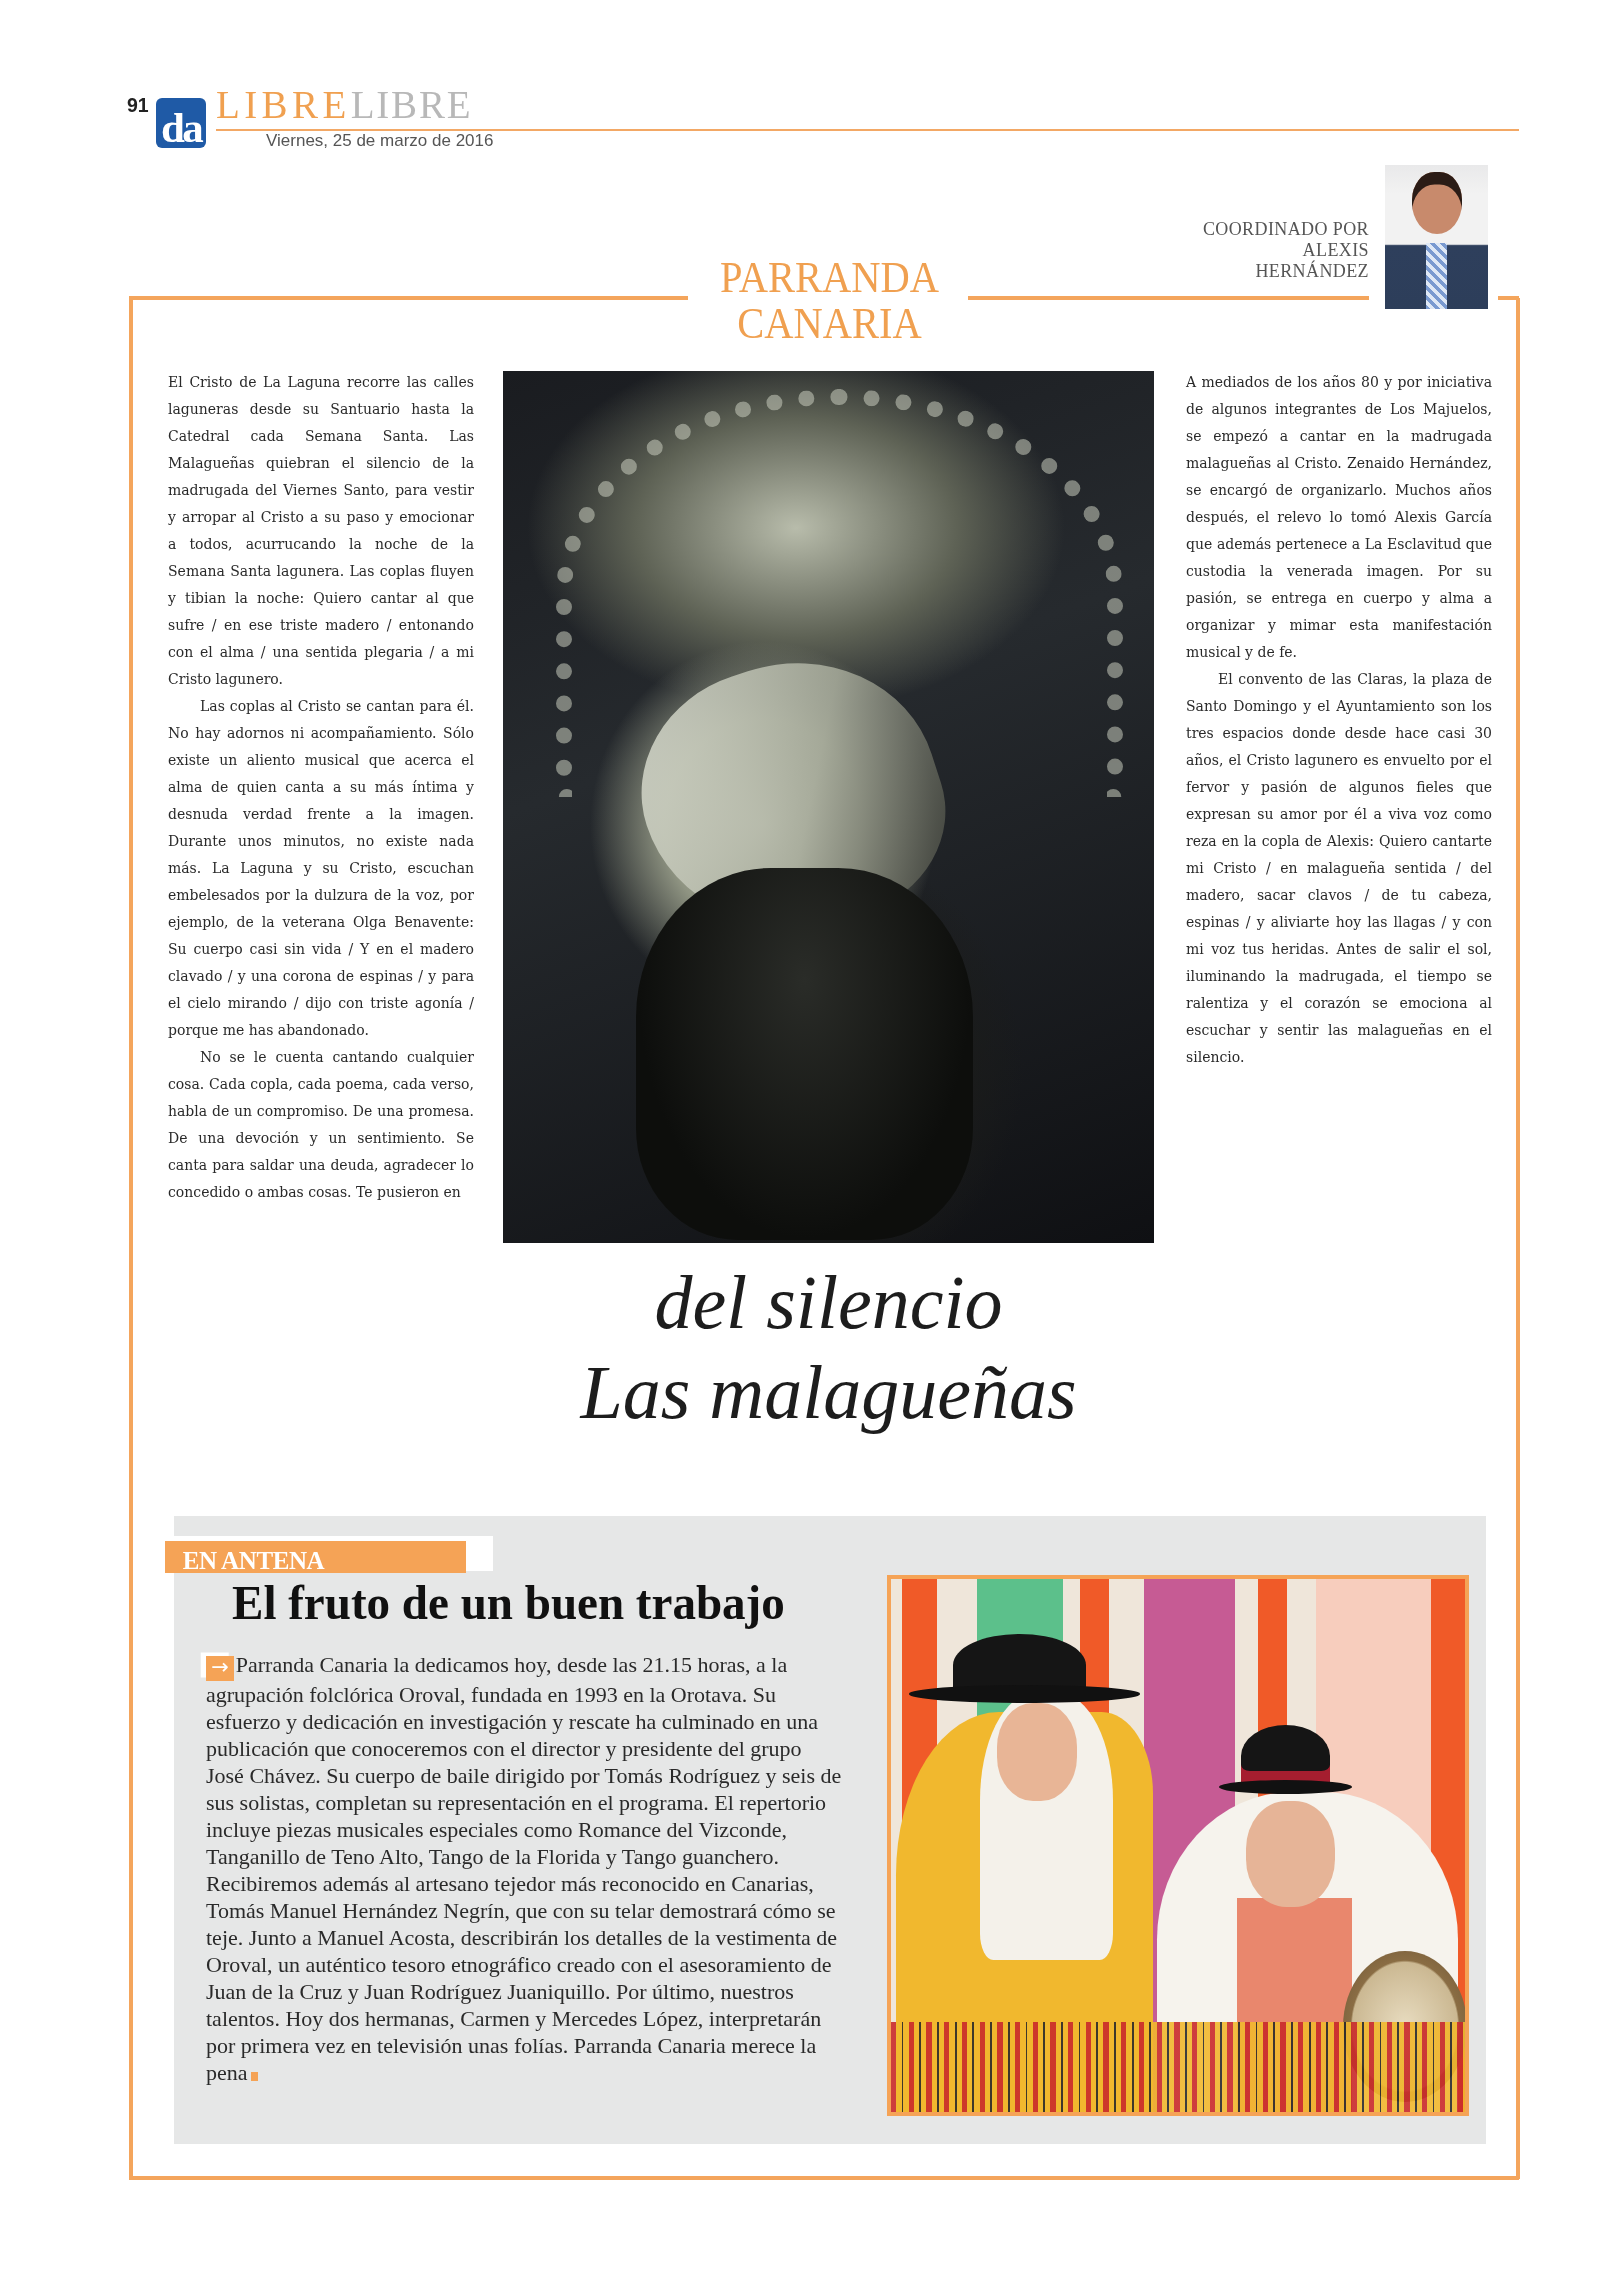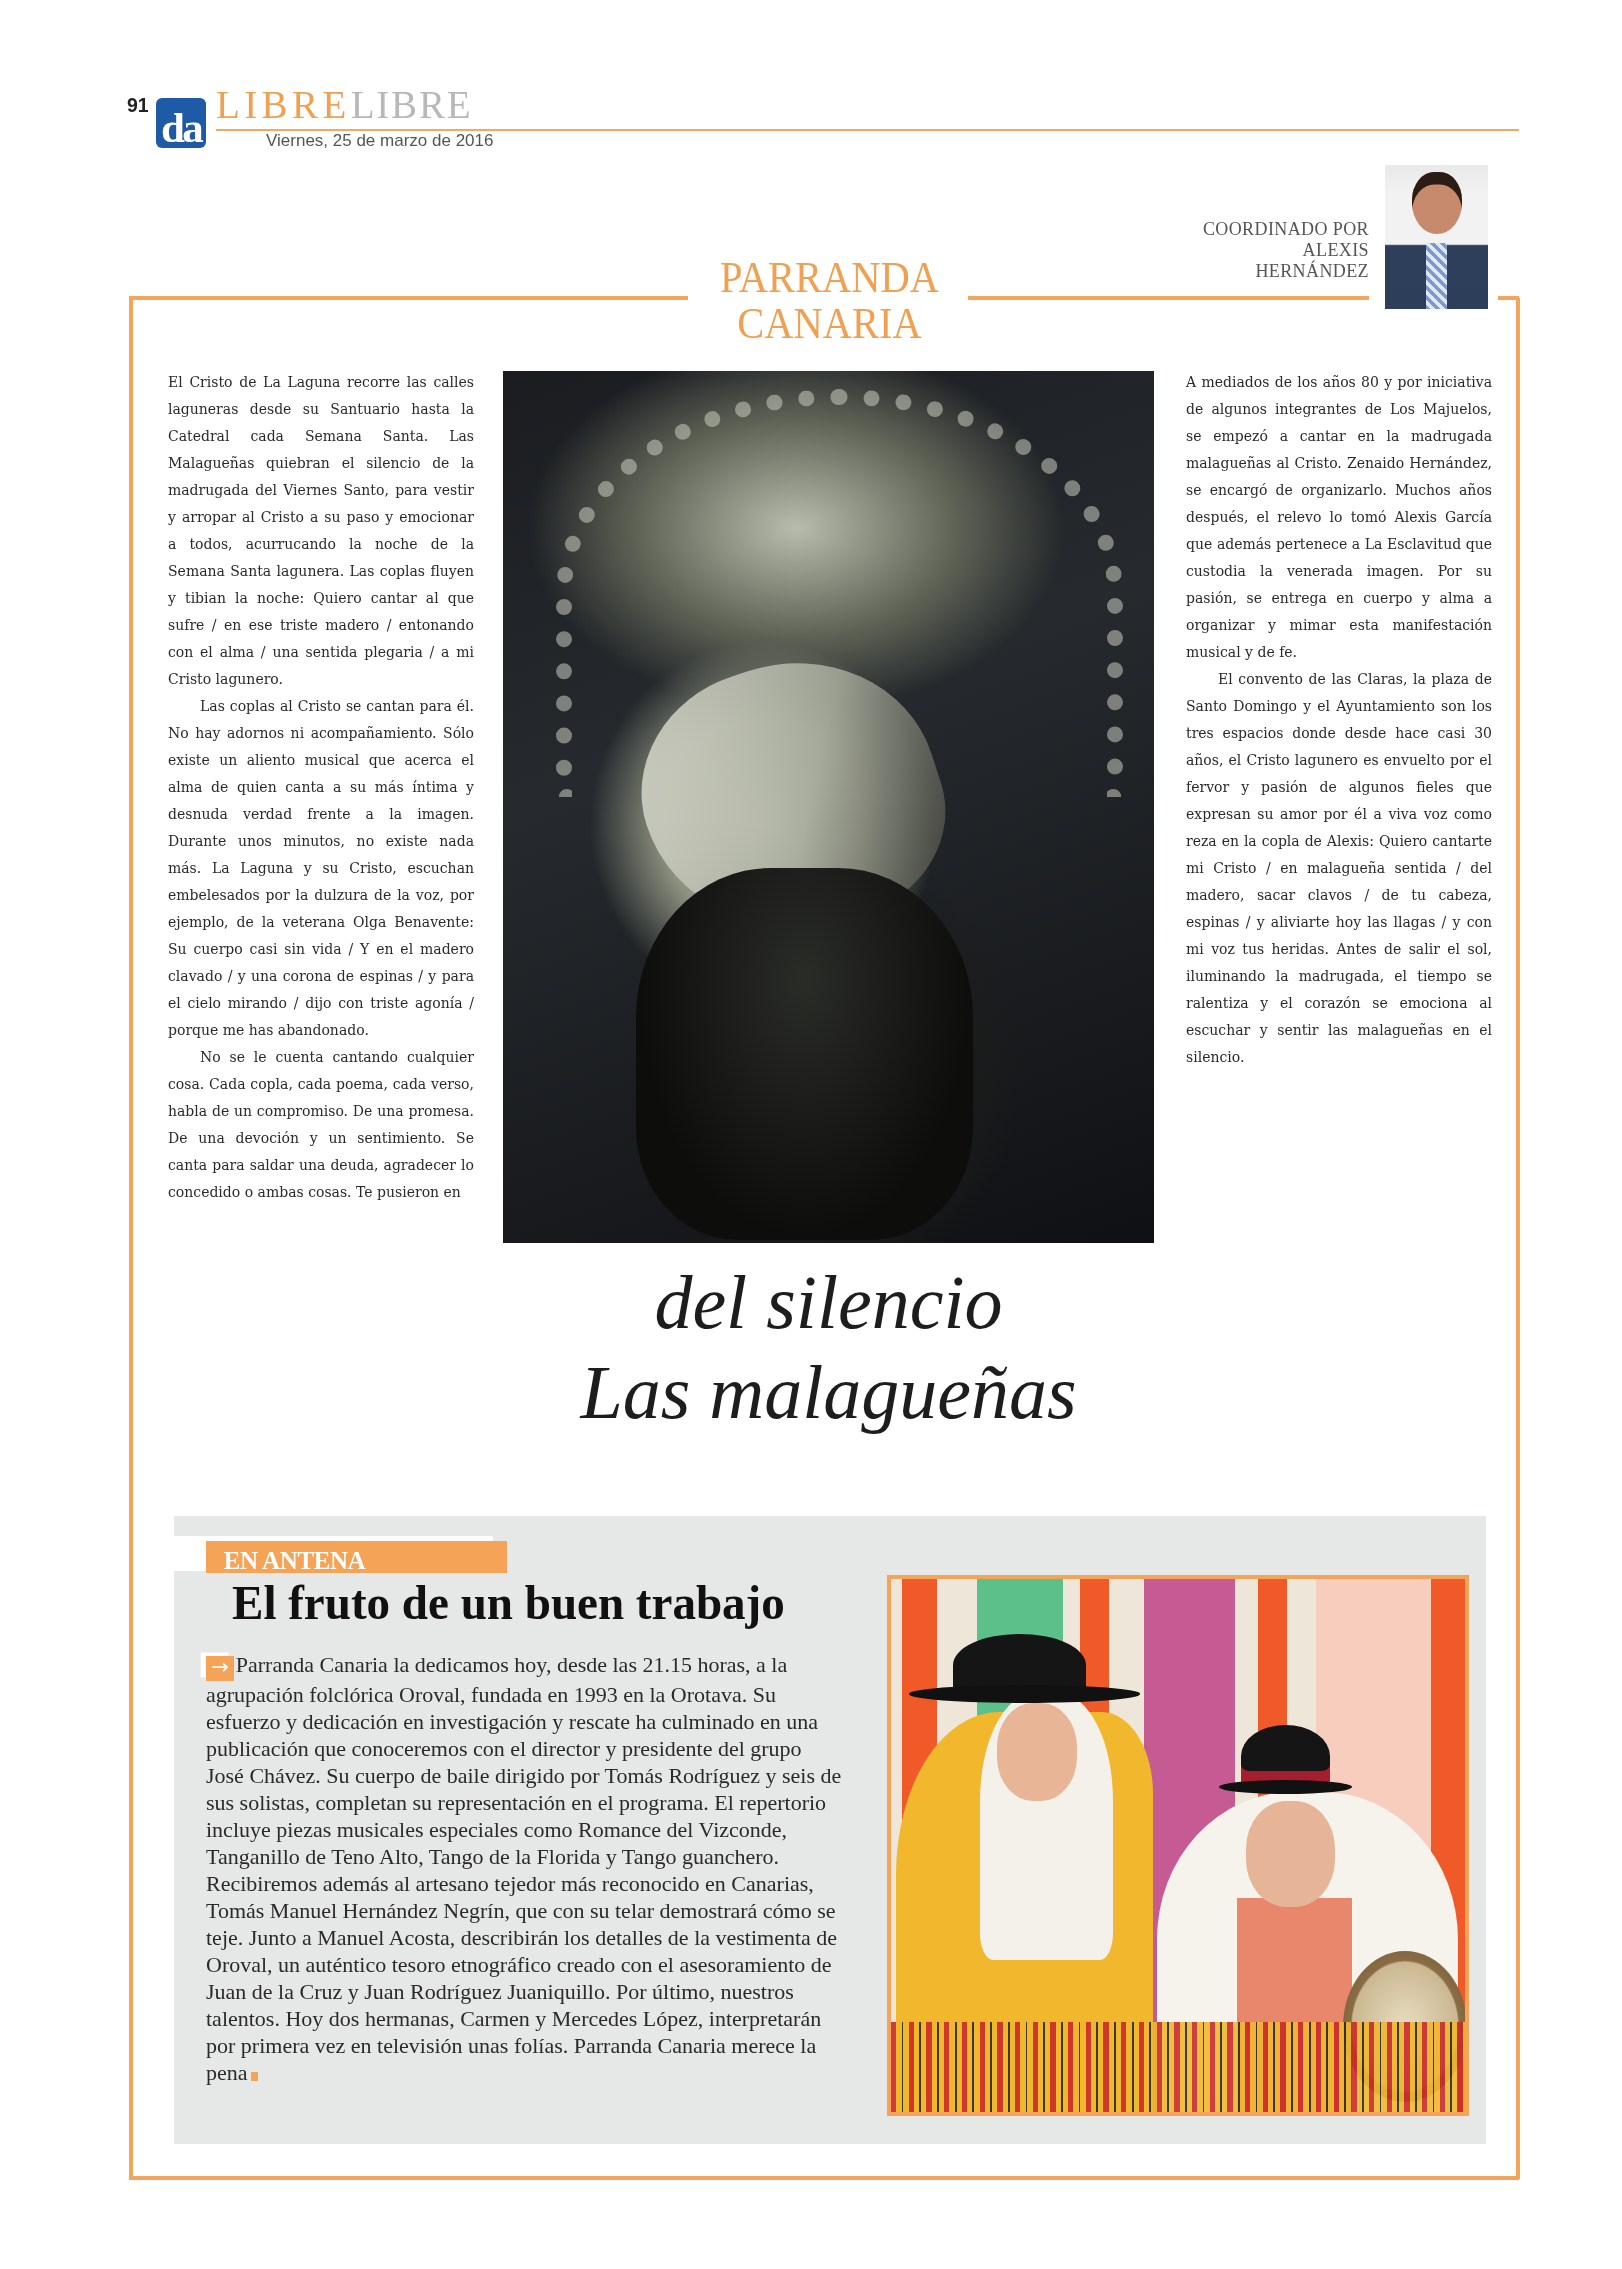--- a/index.html
+++ b/index.html
@@ -42,21 +42,21 @@
   .main-photo { position: absolute; left: 503px; top: 371px; width: 651px; height: 872px; background: radial-gradient(ellipse 38% 30% at 40% 52%, #cfd2c2 0%, #8f9482 40%, transparent 70%), radial-gradient(ellipse 55% 28% at 45% 18%, #b8bcab 0%, #5e6255 45%, transparent 75%), radial-gradient(ellipse 30% 25% at 50% 80%, #3c3f36 0%, #1b1c1a 60%, transparent 100%), linear-gradient(160deg, #1a1c20 0%, #262a2e 40%, #0f1013 100%); }
   .main-photo .halo { position: absolute; left: 53px; top: 17.7px; width: 567px; height: 408px; border-radius: 50% 50% 0 0; border: 16px dotted rgba(200,205,190,0.55); border-bottom: none; }
   .main-photo .face { position: absolute; left: 142px; top: 293px; width: 293px; height: 266px; border-radius: 46% 54% 40% 60%; background: linear-gradient(120deg, #dfe2d5 0%, #a8ac9c 55%, #3a3c35 100%); transform: rotate(-18deg); opacity: 0.85; }
   .main-photo .beard { position: absolute; left: 133px; top: 497px; width: 337px; height: 372px; border-radius: 40% 40% 30% 30%; background: radial-gradient(ellipse at 50% 30%, #2a2c28 0%, #0d0e0c 70%); }
 
   .headline { position: absolute; left: 503px; top: 1257px; width: 651px; text-align: center; font-family: "Liberation Serif", serif; font-style: italic; font-size: 76px; line-height: 90px; color: #1d1d1d; }
 
   
   .antena-box { position: absolute; left: 174px; top: 1516px; width: 1312px; height: 628px; background: #e6e7e7; }
   .antena-label-bg { position: absolute; left: 165px; top: 1536px; width: 328px; height: 35px; background: #ffffff; }
-  .antena-label { position: absolute; left: 165px; top: 1541px; width: 301px; height: 32px; background: #f5a356; color: #fff; font-family: "Liberation Serif", serif; font-weight: bold; font-size: 25px; line-height: 39px; padding-left: 17.7px; overflow: hidden; letter-spacing: -0.4px; margin-left: 41px; }
+  .antena-label { position: absolute; left: 165px; top: 1541px; width: 301px; height: 32px; background: #f5a356; color: #fff; font-family: "Liberation Serif", serif; font-weight: bold; font-size: 25px; line-height: 39px; padding-left: 17.7px; overflow: hidden; letter-spacing: -0.4px; }
   .antena-title { position: absolute; left: 232px; top: 1576px; font-family: "Liberation Serif", serif; font-weight: bold; font-size: 48px; line-height: 53px; color: #111; transform: scaleX(0.98); transform-origin: left; }
   .antena-text { position: absolute; left: 206px; top: 1651px; width: 637px; font-family: "Liberation Serif", serif; font-size: 22px; line-height: 27px; color: #2a2a2a; }
   .arrow-box { display: inline-block; width: 28px; height: 25px; background: #f5a356; color: #fff; font-family: "DejaVu Sans", sans-serif; font-size: 21px; line-height: 23px; text-align: center; vertical-align: -1.8px; margin-right: 1.8px; box-shadow: -5.3px -3.5px 0 #ffffff; }
   .end-mark { display: inline-block; width: 7px; height: 8.9px; background: #f5a356; margin-left: 3.5px; vertical-align: -0.9px; }
 
   .antena-photo { position: absolute; left: 887px; top: 1575px; width: 582px; height: 541px; border: 4.4px solid #f5a356; overflow: hidden;
     background: linear-gradient(90deg,
       #efe6da 0 2%, #f05a28 2% 8%, #efe6da 8% 15%, #5cc08b 15% 30%, #efe6da 30% 33%, #f05a28 33% 38%, #efe6da 38% 44%, #c65b94 44% 60%, #efe6da 60% 64%, #f05a28 64% 69%, #efe6da 69% 74%, #f7cdbd 74% 94%, #f05a28 94% 100%); }
   .antena-photo .p1-cape { position: absolute; left: 5.3px; top: 133px; width: 257px; height: 408px; background: #f1b82e; border-radius: 40% 20% 0 0; }
   .antena-photo .p1-veil { position: absolute; left: 89px; top: 115px; width: 133px; height: 266px; background: #f4f1ea; border-radius: 40% 40% 10% 10%; }

